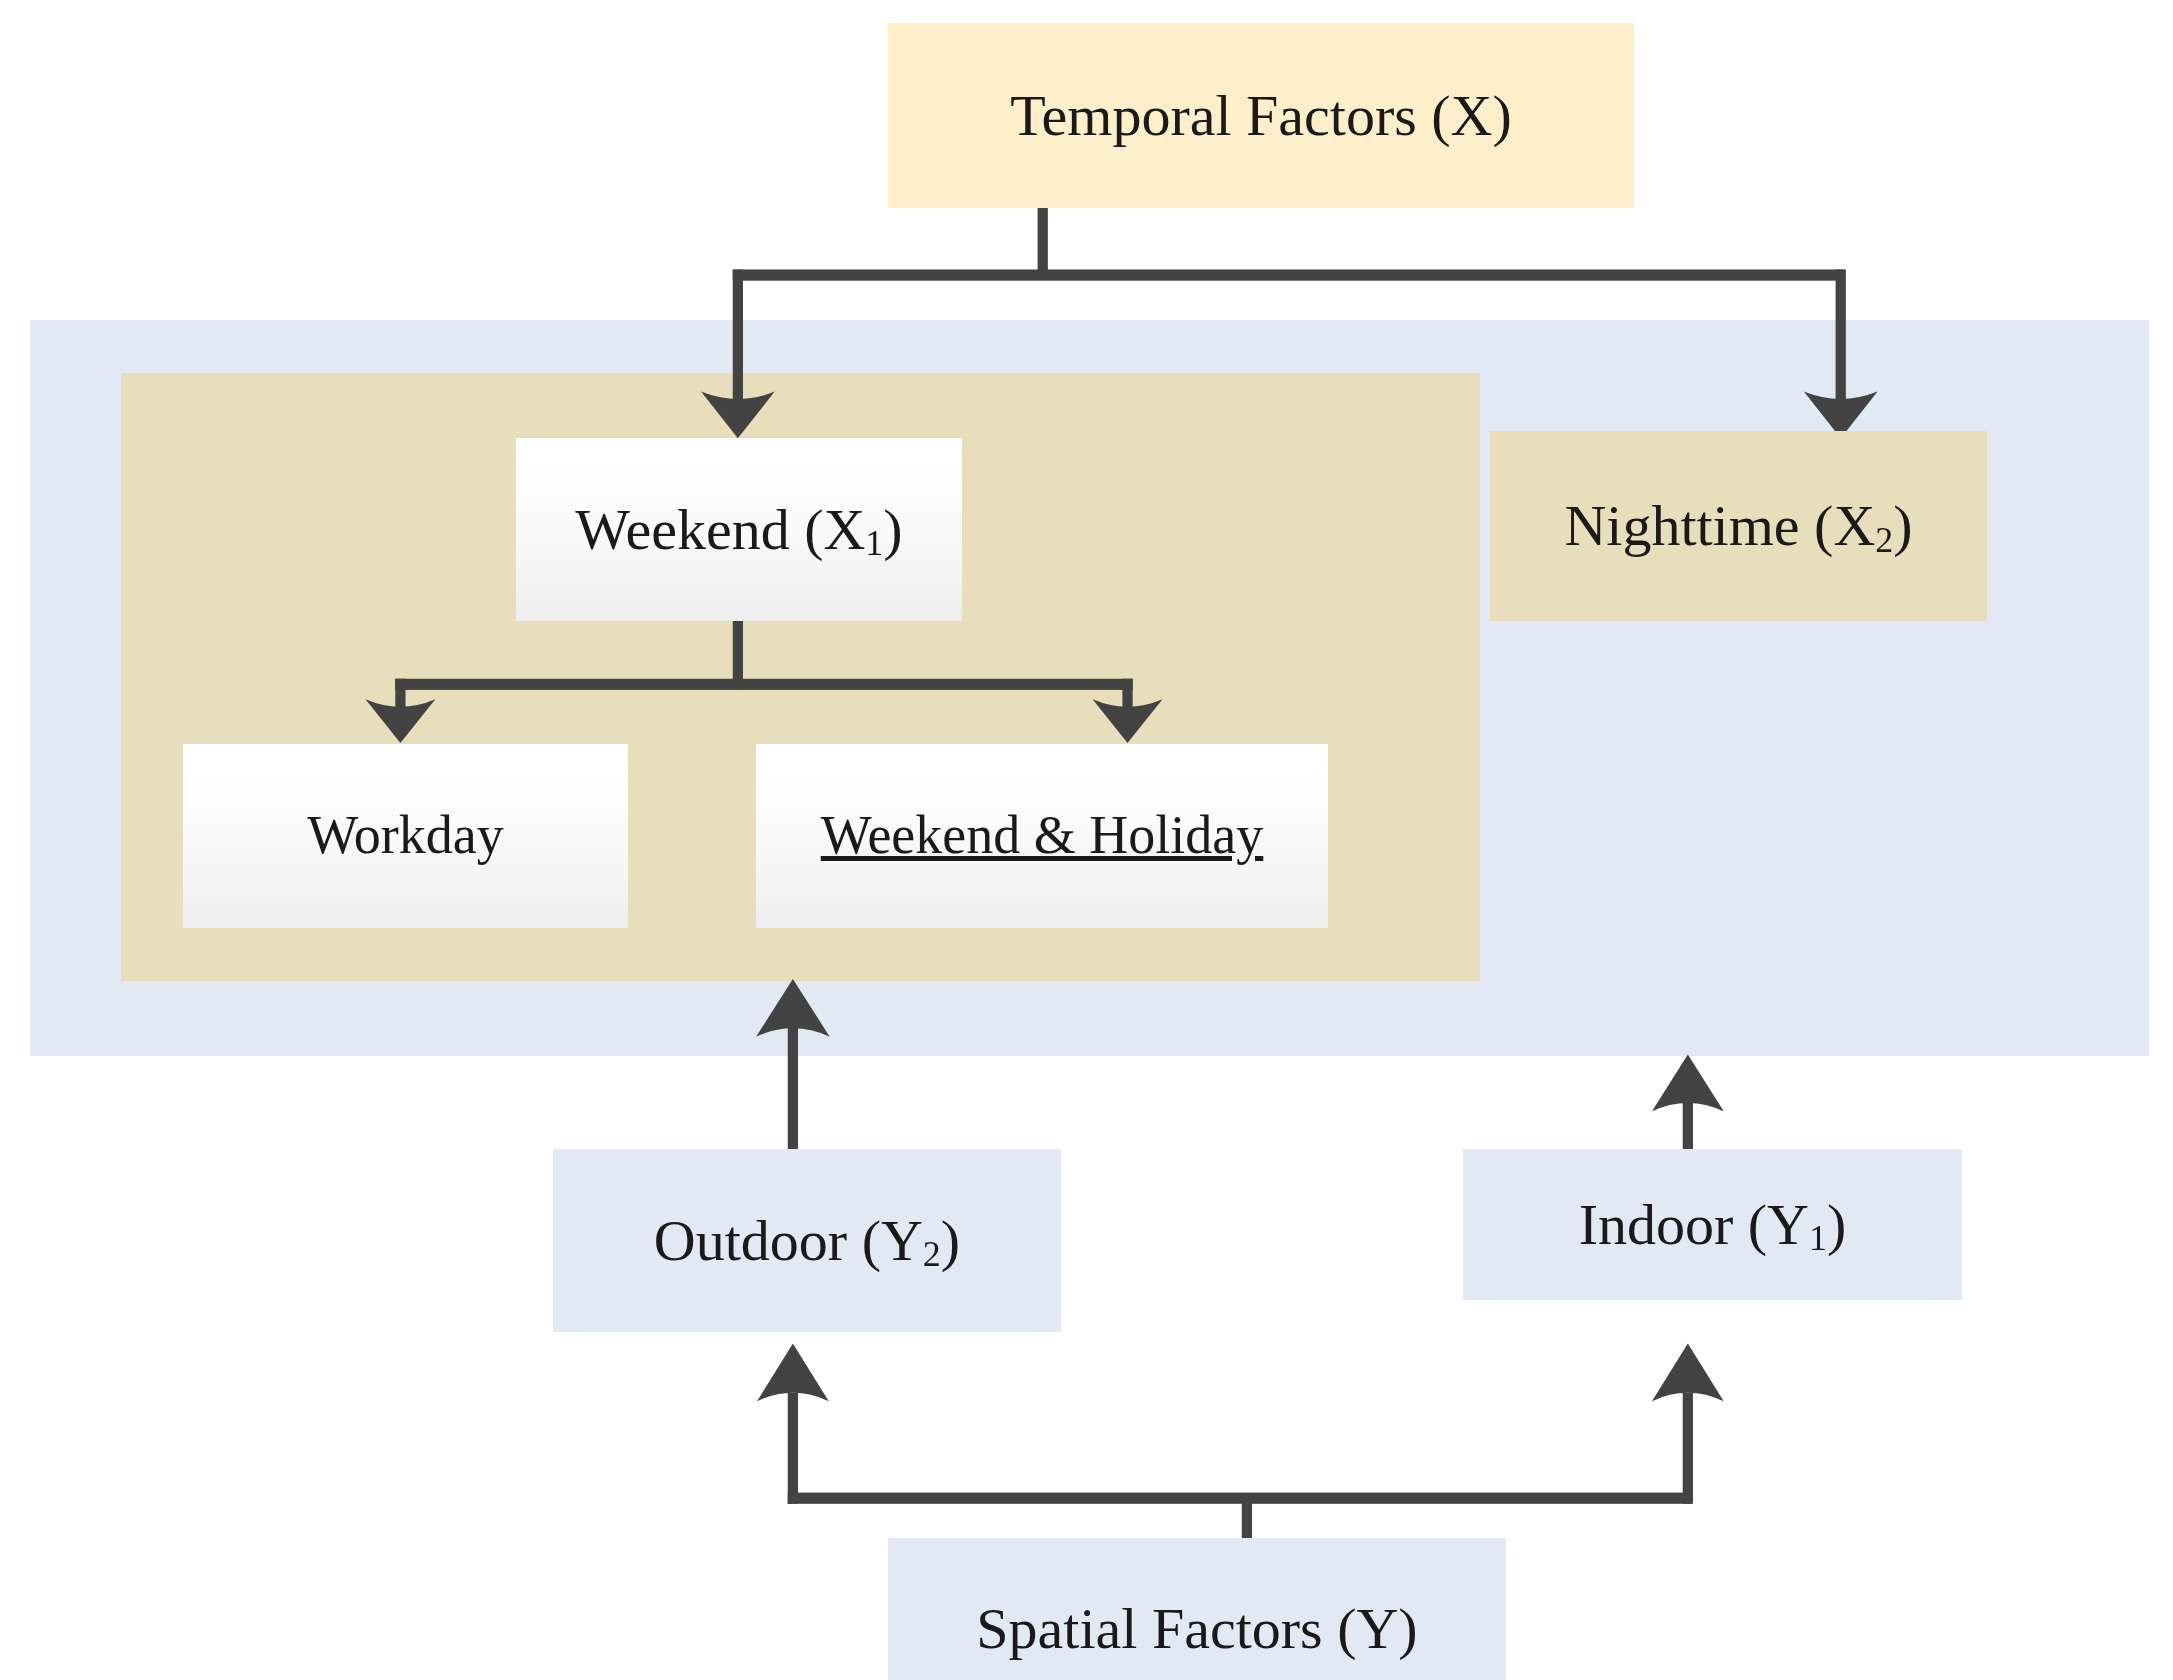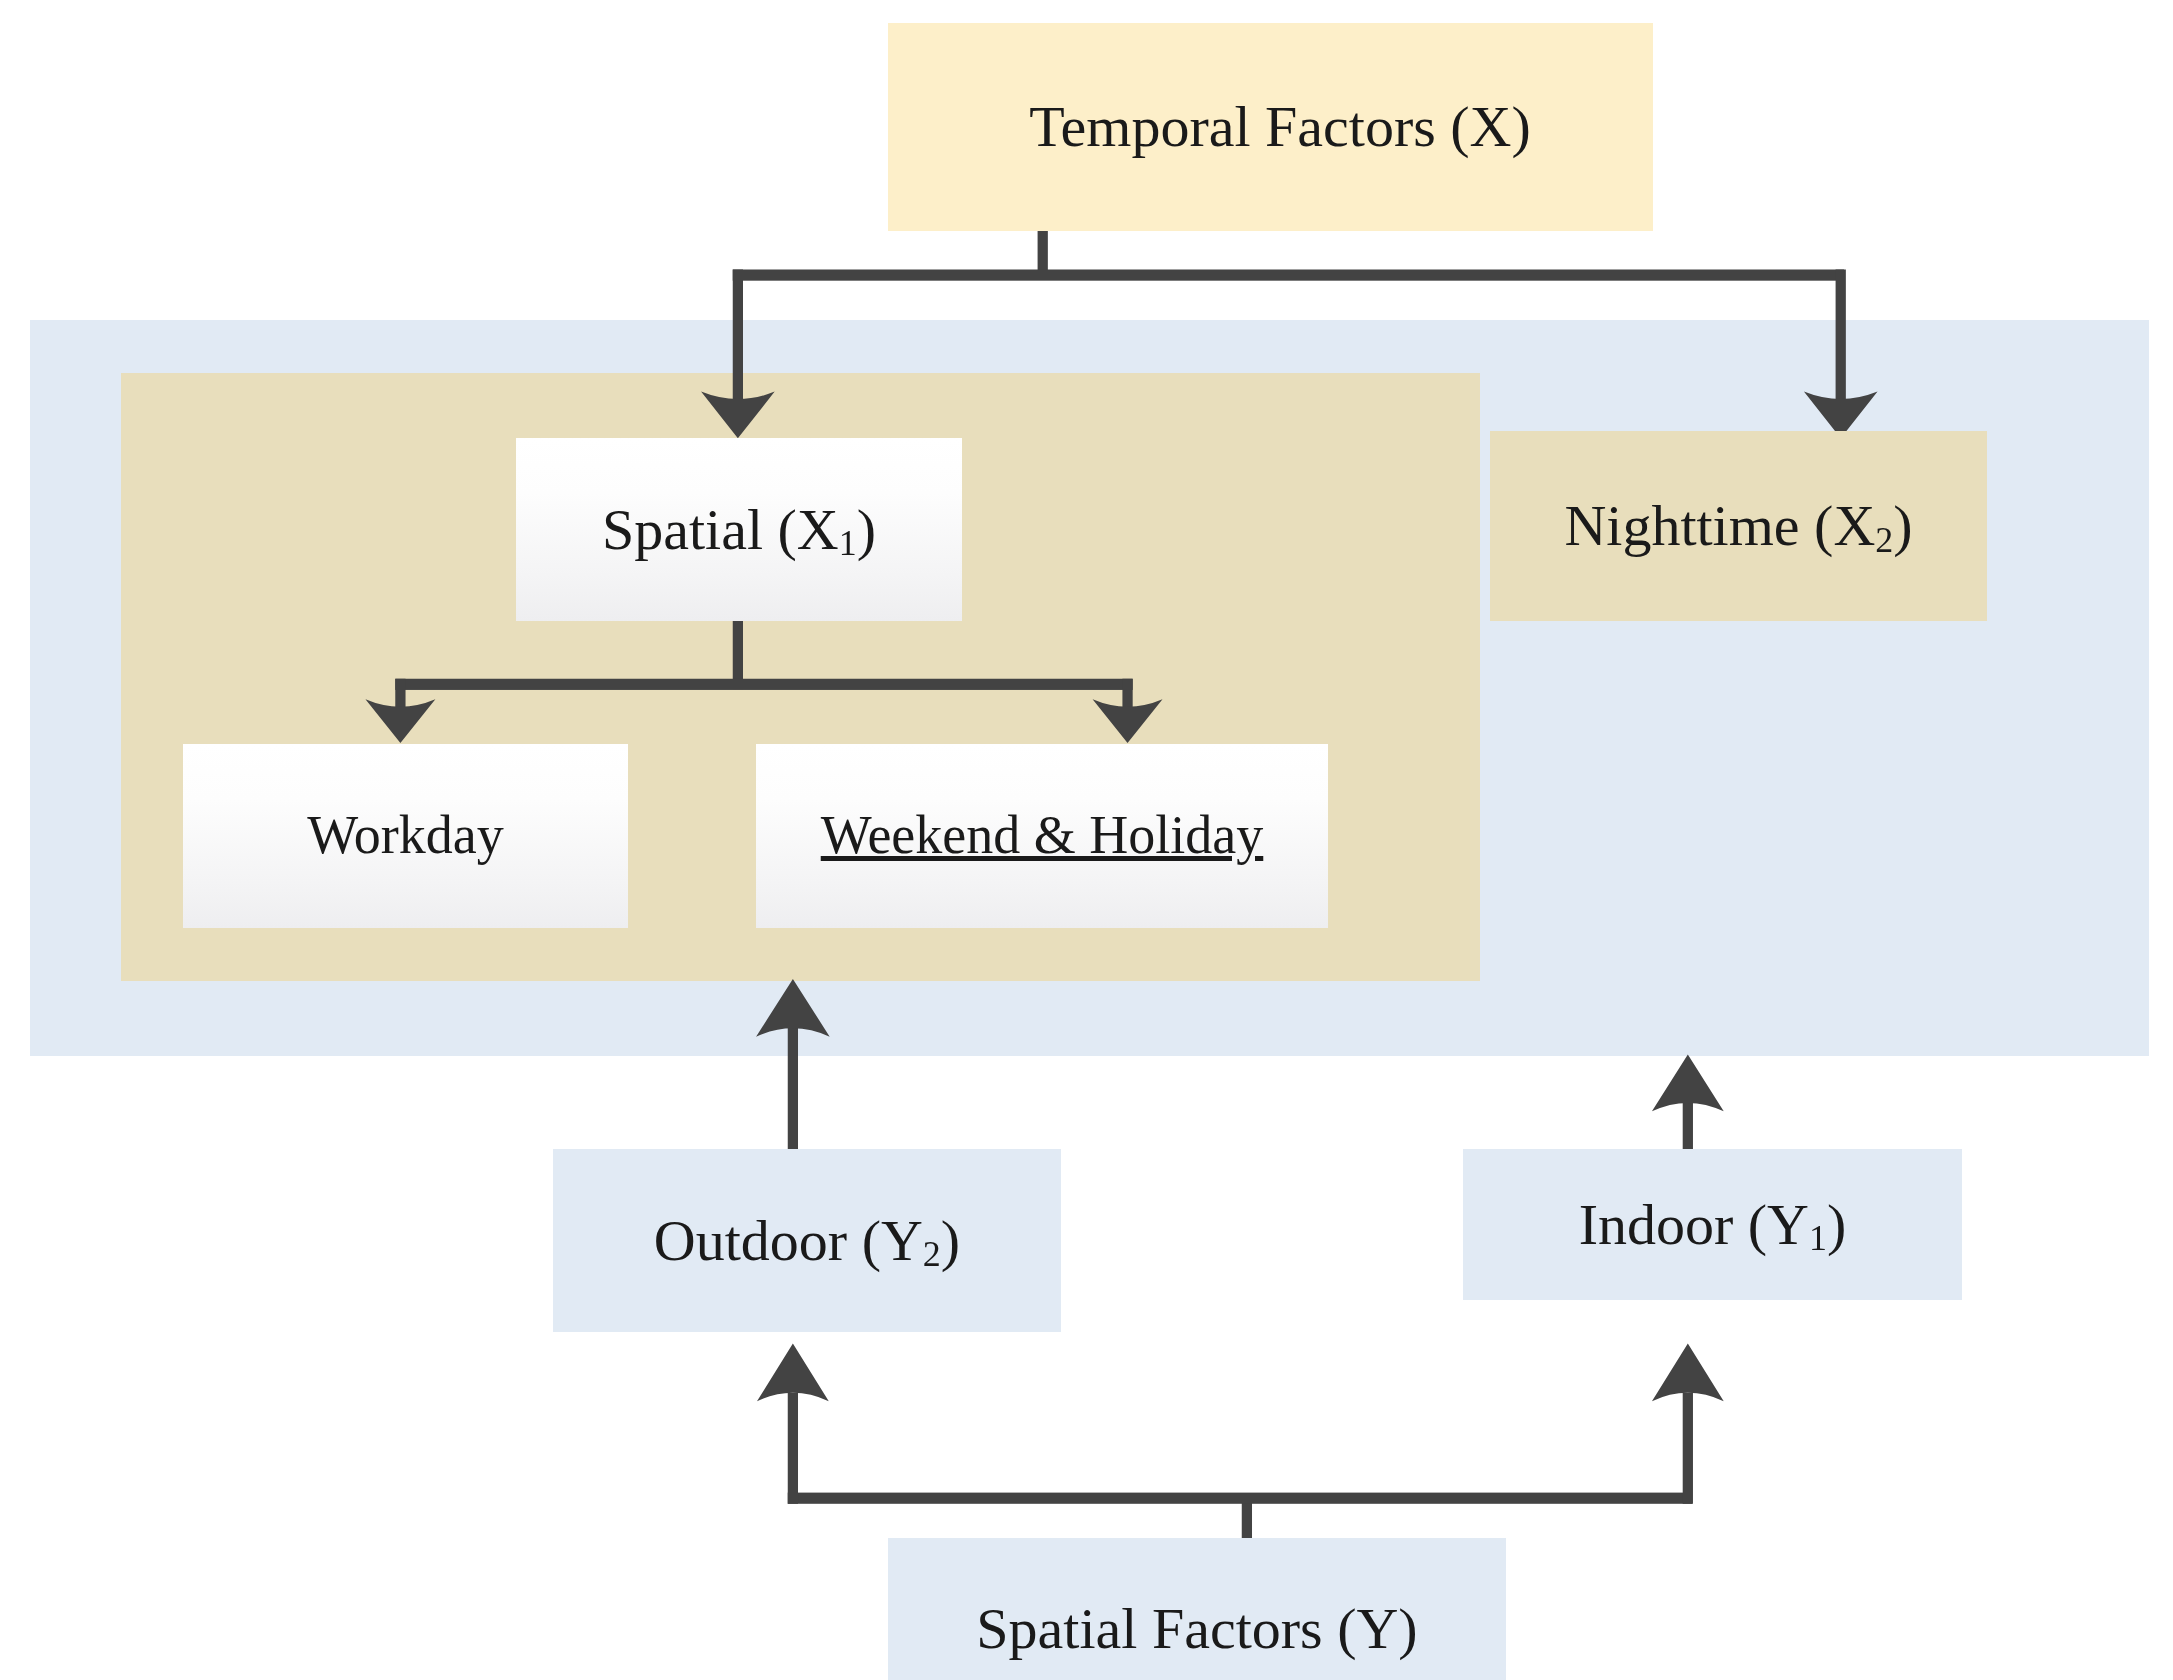--- a/index.html
+++ b/index.html
@@ -110,26 +110,26 @@
       <rect x="845" y="1601" width="970" height="12" stroke="none"></rect>
 
       <rect x="845" y="1494" width="11" height="119" stroke="none"></rect>
       <path d="M 850.5 1441 L 812 1503 Q 850.5 1485 889 1503 Z" stroke="none"></path>
 
       <rect x="1805" y="1494" width="11" height="119" stroke="none"></rect>
       <path d="M 1810.5 1441 L 1772 1503 Q 1810.5 1485 1849 1503 Z" stroke="none"></path>
     </g>
   </svg>
 
-  <div class="node node-cream t-xl" style="left:888px; top:23px; width:746px; height:208px;padding-left:19px;">
+  <div class="node node-cream t-xl" style="left:888px; top:23px; width:746px; height:185px;">
     <span class="node-label"><span>Temporal Factors (X)</span></span>
   </div>
 
   <div class="node node-white t-xl" style="left:516px; top:438px; width:446px; height:183px;">
-    <span class="node-label"><span>Spatial (X</span><sub>1</sub><span>)</span></span>
+    <span class="node-label"><span>Weekend (X</span><sub>1</sub><span>)</span></span>
   </div>
 
   <div class="node node-tan t-xl" style="left:1490px; top:431px; width:497px; height:190px;">
     <span class="node-label"><span>Nighttime (X</span><sub>2</sub><span>)</span></span>
   </div>
 
   <div class="node node-white t-lg" style="left:177px; top:744px; width:445px; height:184px;">
     <span class="node-label"><span>Workday</span></span>
   </div>
 

